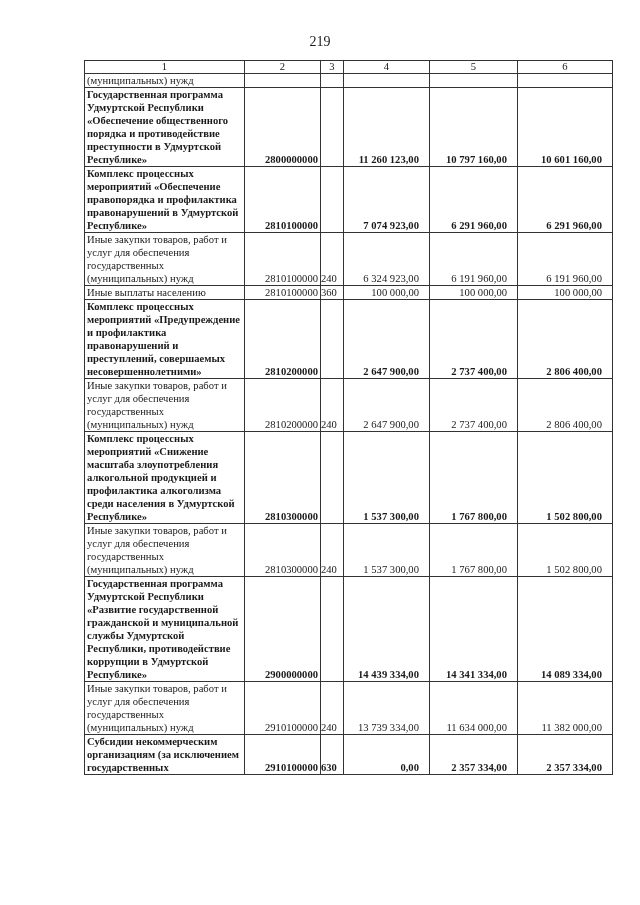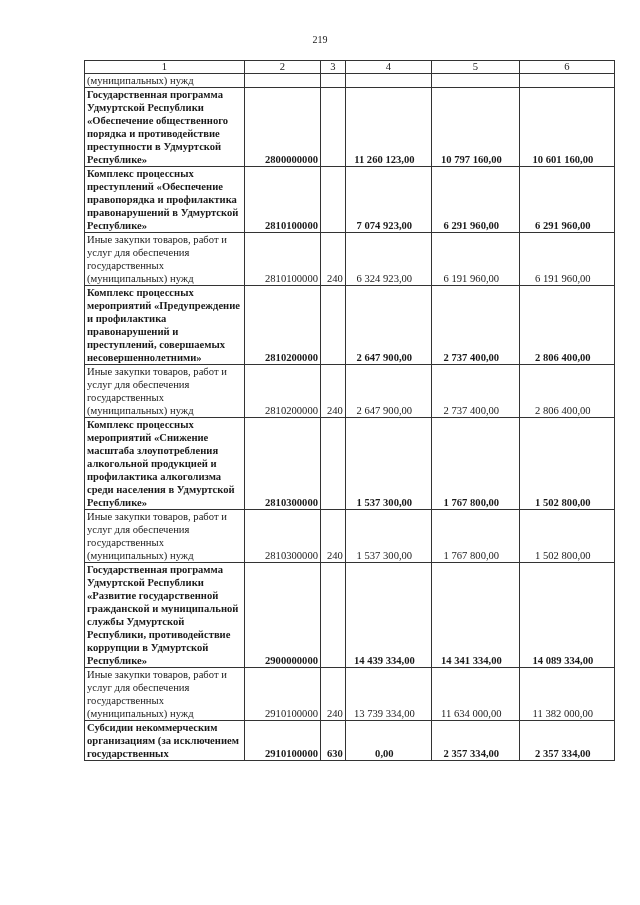--- a/index.html
+++ b/index.html
@@ -1,27 +1,27 @@
 <!DOCTYPE html>
 <html><head>
 <meta charset="utf-8">
 <style>
   html, body { margin: 0; padding: 0; background: #ffffff; }
   body { width: 640px; height: 905px; position: relative; overflow: hidden;
          font-family: "Liberation Serif", "DejaVu Serif", serif; color: #1a1a1a; }
   .page-number { position: absolute; top: 34px; left: 0; width: 640px; text-align: center;
-                 font-size: 10px; }
+                 font-size: 14px; }
   table { position: absolute; left: 84px; top: 60px; border-collapse: collapse;
           table-layout: fixed; font-size: 10.6px; line-height: 13px; }
   td { border: 1px solid #333; padding: 0 2px; vertical-align: bottom; }
   thead td { text-align: center; vertical-align: middle; height: 12px; line-height: 12px; }
   td.name { text-align: left; }
   td.code { text-align: left; padding-left: 20px; }
-  td.vr { text-align: left; padding-left: 6px; }
-  td.num { text-align: center; padding-right: 10px; }
+  td.vr { text-align: left; padding-left: 0; }
+  td.num { text-align: right; padding-right: 10px; }
   tr.bold td { font-weight: bold; }
 </style>
 </head>
 <body>
 
 <div class="page-number">219</div>
 
 <table>
   <colgroup>
     <col style="width:160px">
@@ -52,34 +52,42 @@
       </tr>
       <tr class="bold" style="height: 78px;">
         <td class="name">Государственная программа Удмуртской Республики «Обеспечение общественного порядка и противодействие преступности в Удмуртской Республике»</td>
         <td class="code">2800000000</td>
         <td class="vr"></td>
         <td class="num">11 260 123,00</td>
         <td class="num">10 797 160,00</td>
         <td class="num">10 601 160,00</td>
       </tr>
       <tr class="bold" style="height: 66px;">
-        <td class="name">Комплекс процессных преступлений «Обеспечение правопорядка и профилактика правонарушений в Удмуртской Республике»</td>
+        <td class="name">Комплекс процессных мероприятий «Обеспечение правопорядка и профилактика правонарушений в Удмуртской Республике»</td>
         <td class="code">2810100000</td>
         <td class="vr"></td>
         <td class="num">7 074 923,00</td>
         <td class="num">6 291 960,00</td>
         <td class="num">6 291 960,00</td>
       </tr>
       <tr style="height: 52px;">
         <td class="name">Иные закупки товаров, работ и услуг для обеспечения государственных (муниципальных) нужд</td>
         <td class="code">2810100000</td>
         <td class="vr">240</td>
         <td class="num">6 324 923,00</td>
         <td class="num">6 191 960,00</td>
         <td class="num">6 191 960,00</td>
+      </tr>
+      <tr style="height: 13px;">
+        <td class="name">Иные выплаты населению</td>
+        <td class="code">2810100000</td>
+        <td class="vr">360</td>
+        <td class="num">100 000,00</td>
+        <td class="num">100 000,00</td>
+        <td class="num">100 000,00</td>
       </tr>
       <tr class="bold" style="height: 78px;">
         <td class="name">Комплекс процессных мероприятий «Предупреждение и профилактика правонарушений и преступлений, совершаемых несовершеннолетними»</td>
         <td class="code">2810200000</td>
         <td class="vr"></td>
         <td class="num">2 647 900,00</td>
         <td class="num">2 737 400,00</td>
         <td class="num">2 806 400,00</td>
       </tr>
       <tr style="height: 52px;">

